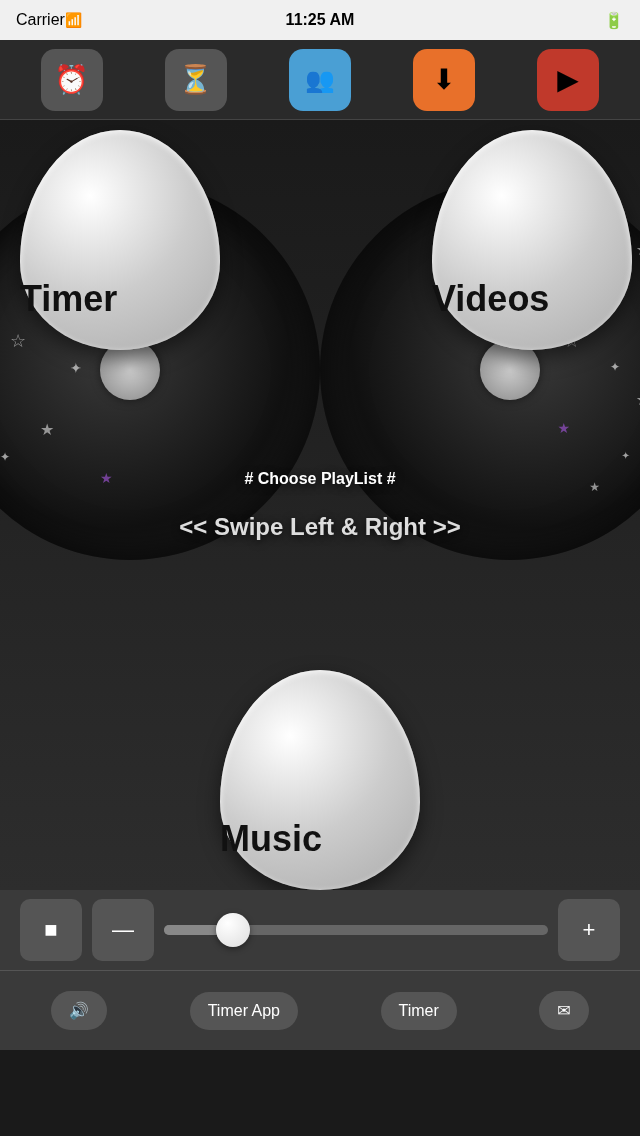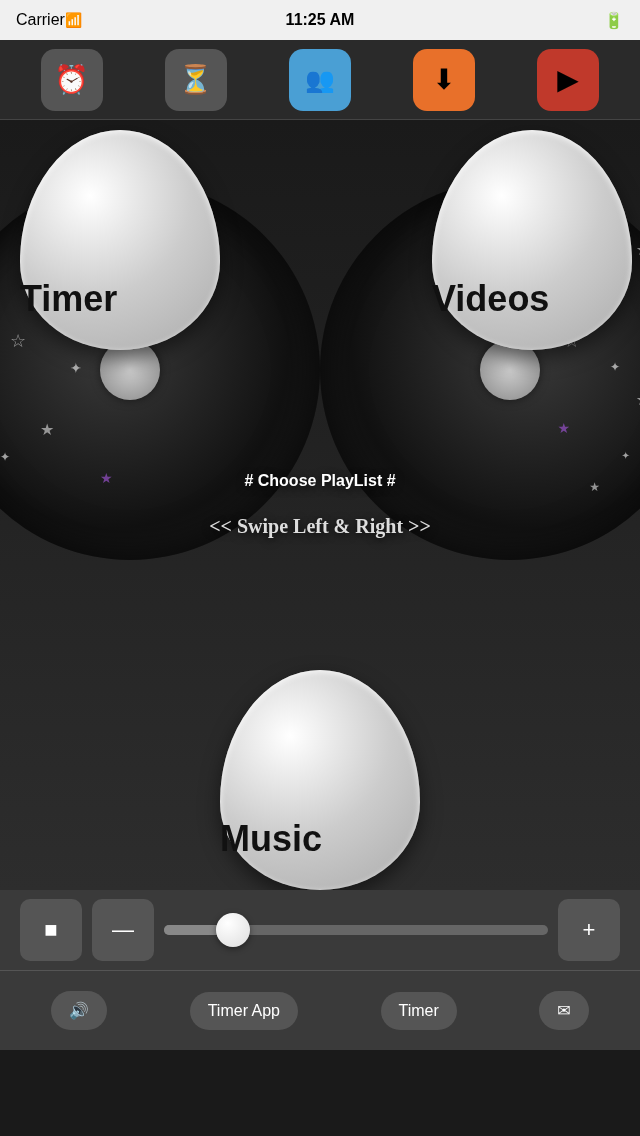--- a/index.html
+++ b/index.html
@@ -200,25 +200,24 @@
 
     .choose-playlist {
       font-size: 16px;
       font-weight: 700;
       color: #fff;
       text-shadow: 0 2px 8px rgba(0,0,0,0.8);
       margin-bottom: 25px;
     }
 
     .swipe-hint {
-      font-size: 20px;
+      font-size: 24px;
       font-weight: 600;
       color: #ddd;
       text-shadow: 0 2px 8px rgba(0,0,0,0.8);
-      font-family: Liberation Serif, serif;
     }
 
     
     #controls-bar {
       width: 100%;
       height: 80px;
       background: #3a3a3a;
       display: flex;
       align-items: center;
       justify-content: space-around;

